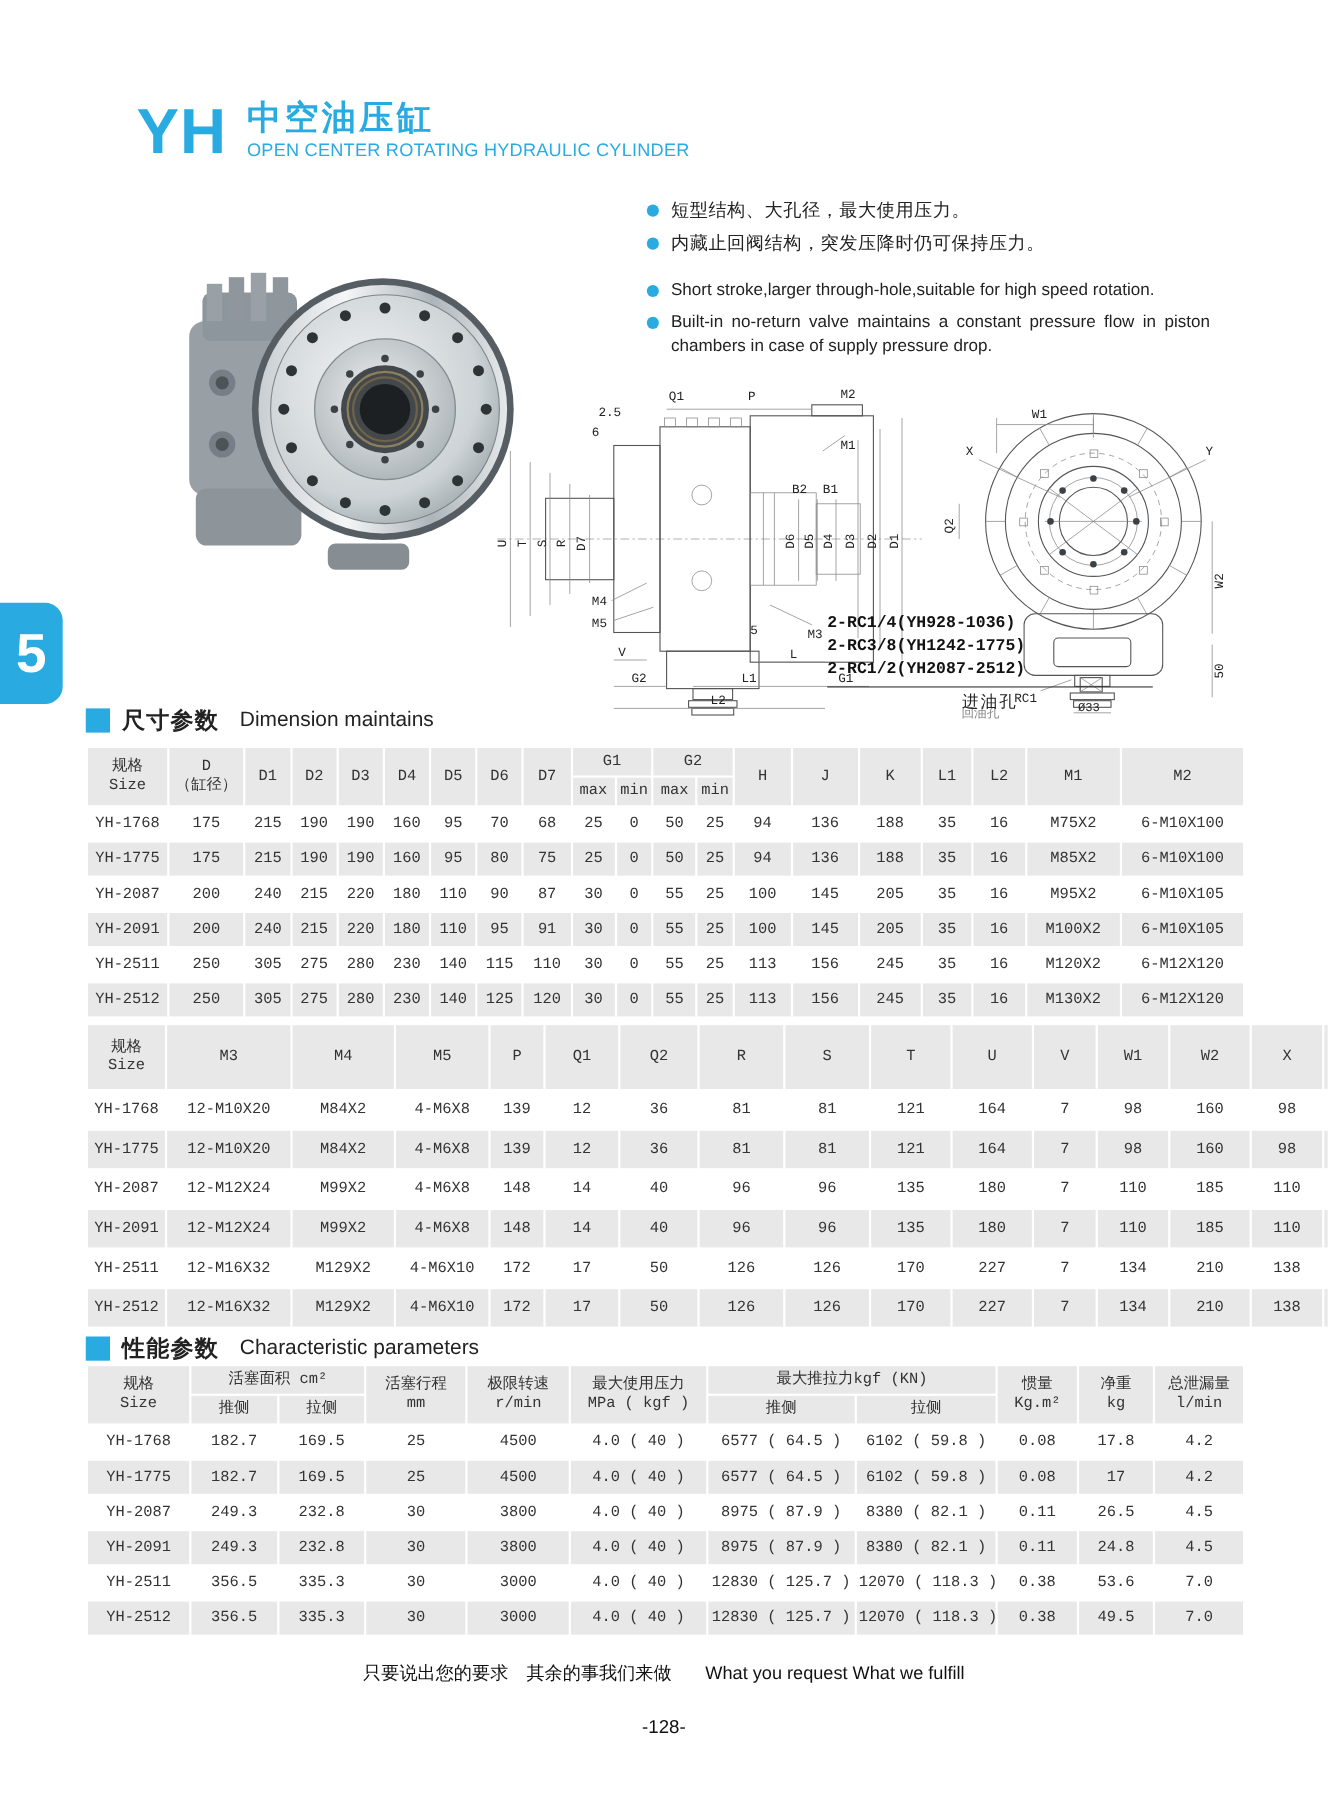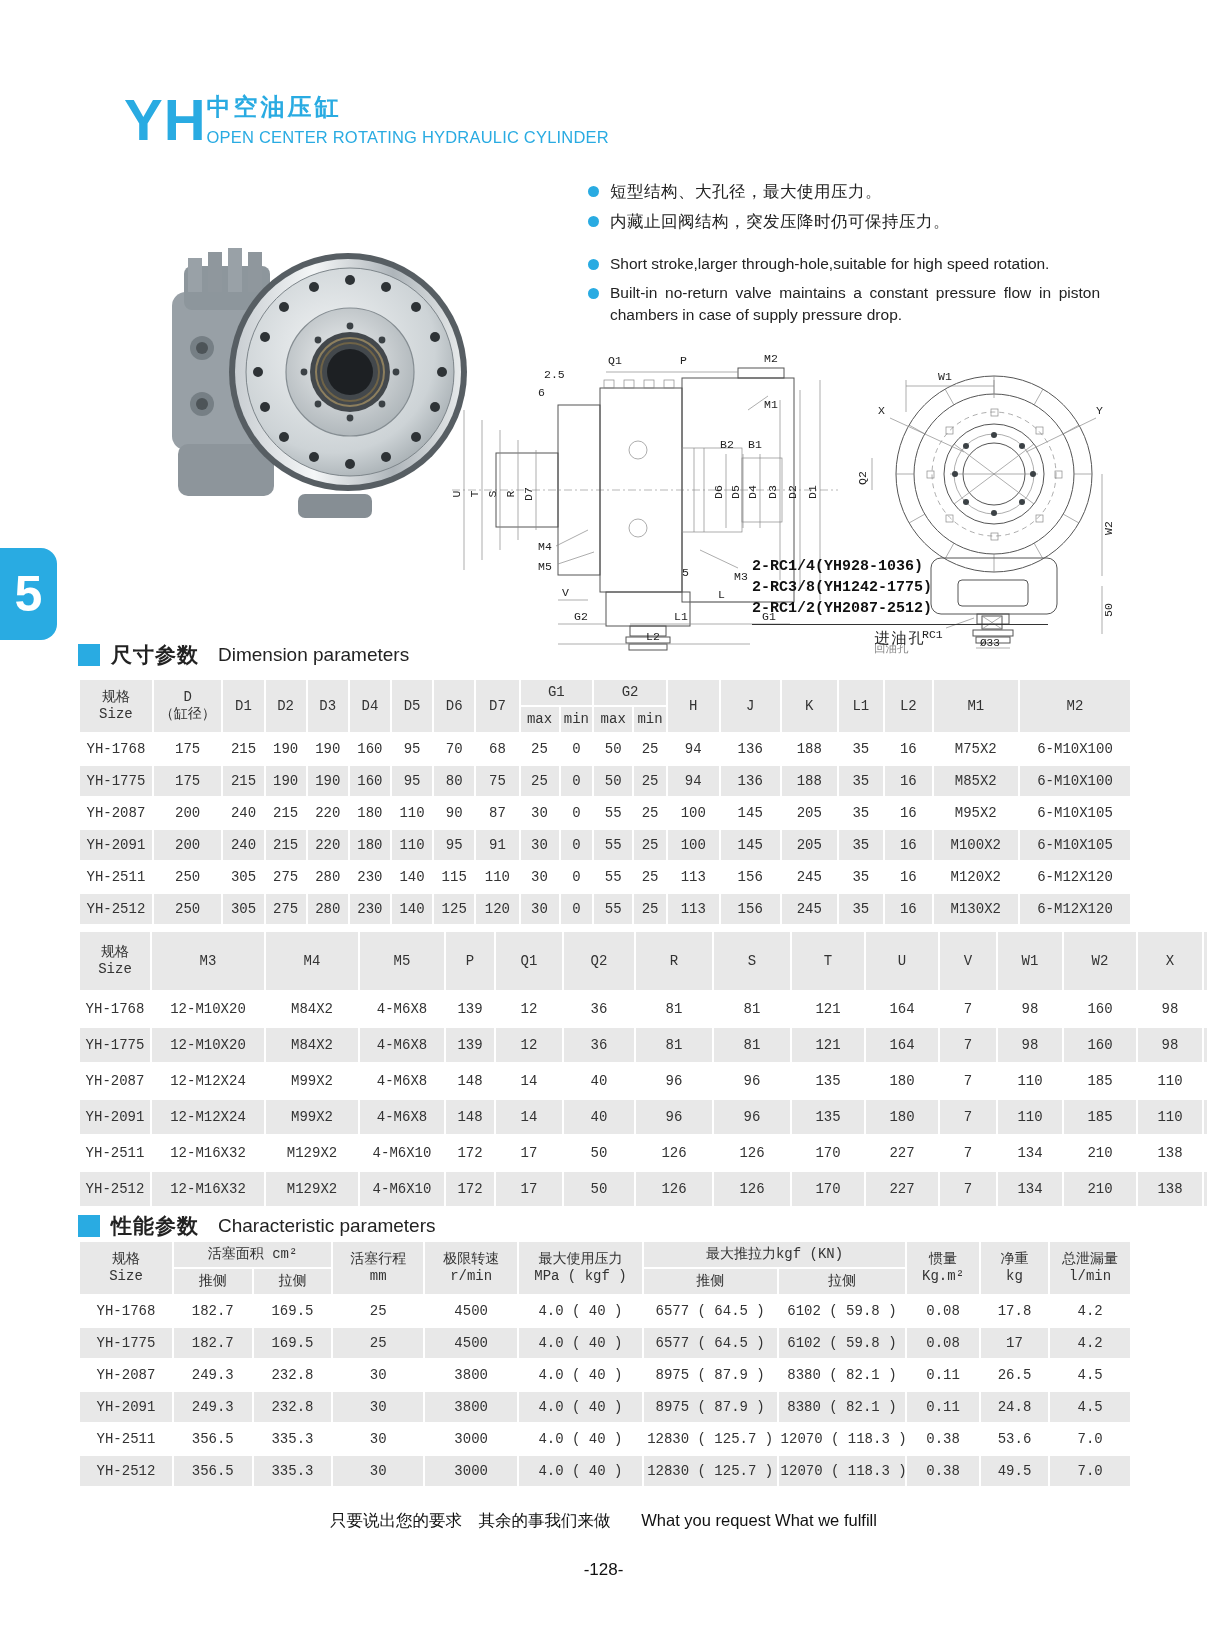--- a/index.html
+++ b/index.html
@@ -4,23 +4,23 @@
 <style>
   html,body{margin:0;padding:0;}
   body{
     width:1207px;height:1649px;position:relative;background:#ffffff;
     font-family:"Liberation Sans","DejaVu Sans",sans-serif;color:#333;
     overflow:hidden;
   }
   :root{--accent:#29abe2;}
 
   
-  .brand{position:absolute;left:124px;top:90px;display:flex;gap:0;align-items:flex-start;}
+  .brand{position:absolute;left:124px;top:90px;display:flex;gap:18px;align-items:flex-start;}
   .brand .code{font-size:58px;font-weight:bold;color:var(--accent);line-height:60px;letter-spacing:1px;}
-  .brand .t-zh{font-size:24px;font-weight:bold;color:var(--accent);line-height:34px;letter-spacing:3px;}
+  .brand .t-zh{font-size:31px;font-weight:bold;color:var(--accent);line-height:34px;letter-spacing:3px;}
   .brand .t-en{font-size:16.5px;color:var(--accent);margin-top:4px;letter-spacing:0.2px;text-align:center;}
 
   
   .photo{position:absolute;left:158px;top:208px;}
 
   
   .features{position:absolute;left:588px;top:180px;width:512px;}
   .feat{display:flex;gap:11px;margin-bottom:7px;}
   .feat .dot{flex:0 0 11px;width:11px;height:11px;border-radius:50%;background:var(--accent);margin-top:6px;}
   .feat.zh .txt{font-size:16.5px;line-height:23px;color:#222;letter-spacing:0.5px;}
@@ -339,21 +339,21 @@
   <div class="inlet">进油孔</div>
 </div>
 
 <div class="side-tab">
   <span class="num">5</span>
 </div>
 
 <div class="section" style="top:641px;">
   <span class="sq"></span>
   <span class="s-zh">尺寸参数</span>
-  <span class="s-en">Dimension parameters</span>
+  <span class="s-en">Dimension maintains</span>
 </div>
 
 <div class="tbl-wrap" style="top:678px;">
   <table id="t1">
     <colgroup>
       <col style="width:68px">
         <col style="width:64px">
         <col style="width:38px">
         <col style="width:38px">
       <col style="width:38px">

